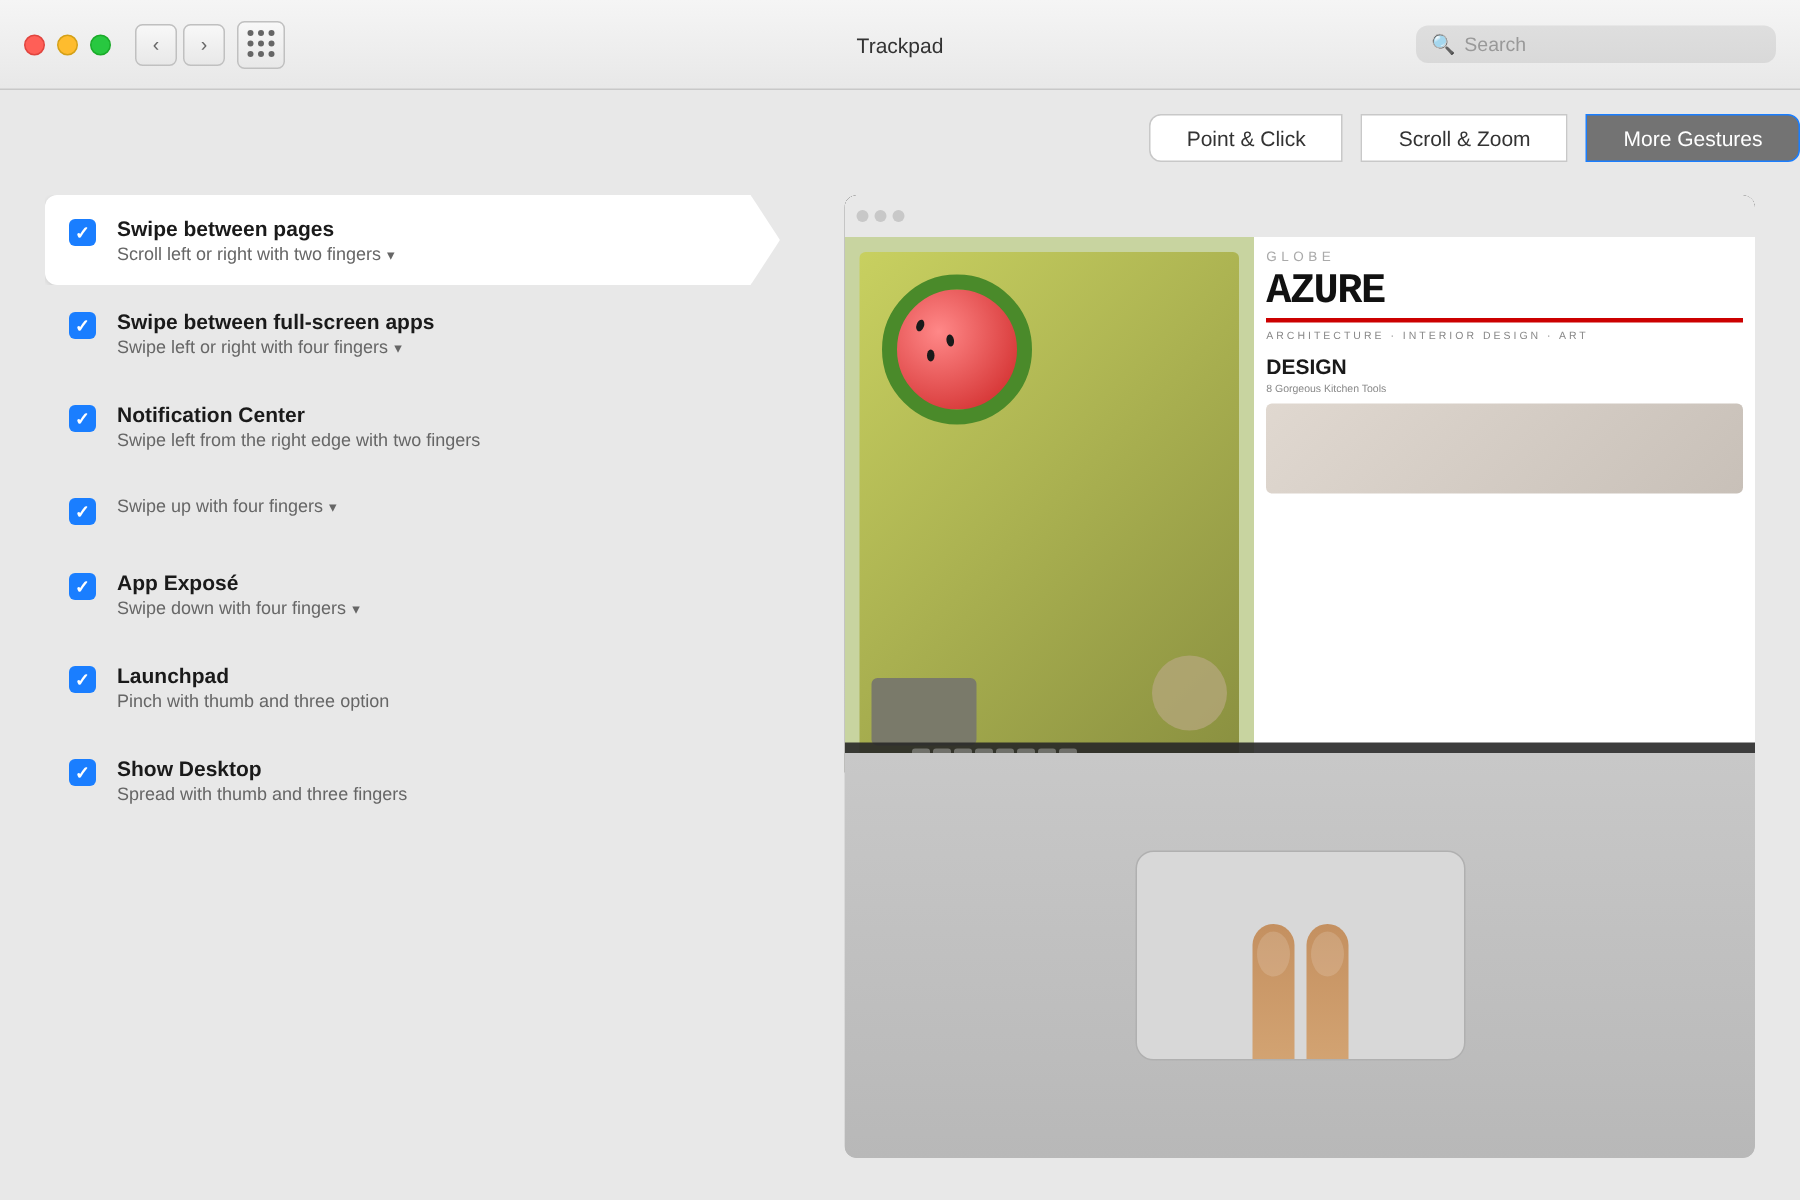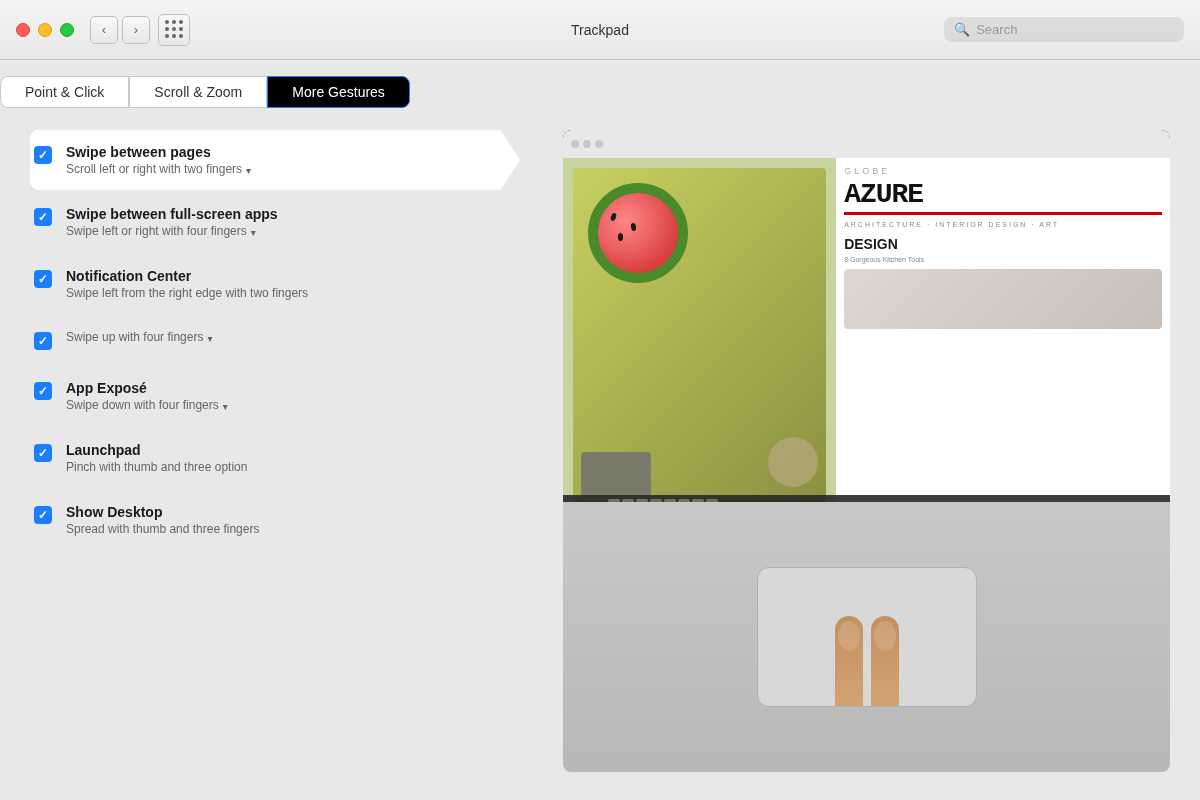--- a/index.html
+++ b/index.html
@@ -111,24 +111,24 @@
     }
 
     .search-input-display {
       font-size: 13px;
       color: #999;
     }
 
     
     .tab-bar {
       display: flex;
-      justify-content: flex-start;
+      justify-content: flex-end;
       align-items: center;
       padding: 16px 0 12px;
-      gap: 0;
+      gap: 12px;
       background: #e8e8e8;
     }
 
     .tab {
       padding: 7px 24px;
       font-size: 14px;
       cursor: pointer;
       background: white;
       border: 1px solid #c8c8c8;
       color: #333;
@@ -136,21 +136,21 @@
 
     .tab:first-child {
       border-radius: 8px 0 0 8px;
     }
 
     .tab:last-child {
       border-radius: 0 8px 8px 0;
     }
 
     .tab.active {
-      background: #000000;
+      background: #737373;
       color: white;
       border-color: #1a7eff;
     }
 
     
     .main-content {
       display: flex;
       padding: 10px 30px 20px;
       gap: 20px;
       height: calc(800px - 60px - 68px);
@@ -158,21 +158,21 @@
 
     
     .settings-panel {
       width: 490px;
       flex-shrink: 0;
     }
 
     .setting-item {
       display: flex;
       align-items: flex-start;
-      padding: 14px 4px;
+      padding: 14px 16px;
       gap: 14px;
       border-radius: 8px;
       margin-bottom: 2px;
       cursor: pointer;
     }
 
     .setting-item.highlighted {
       background: white;
       box-shadow: 0 1px 3px rgba(0,0,0,0.1);
       clip-path: polygon(0 0, 96% 0, 100% 50%, 96% 100%, 0 100%);

